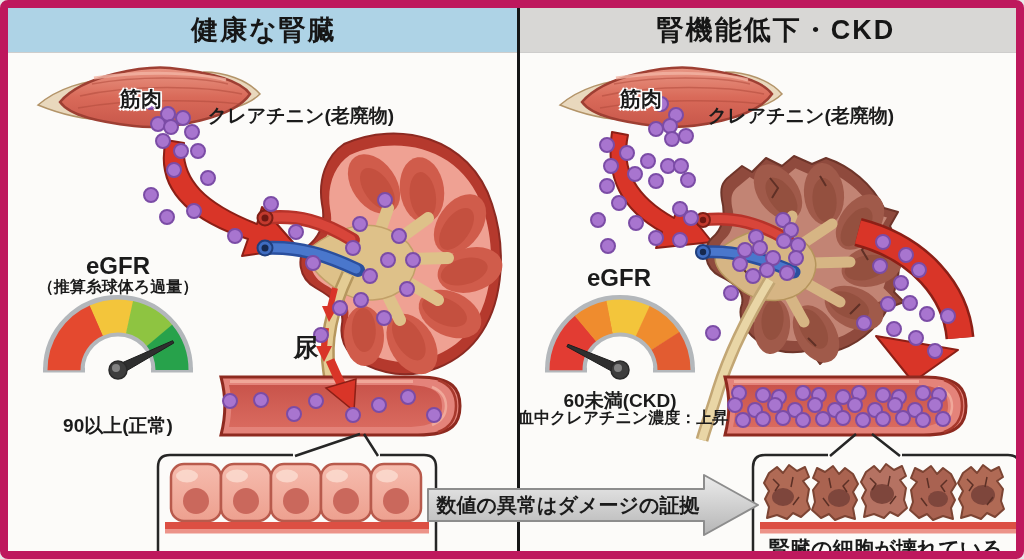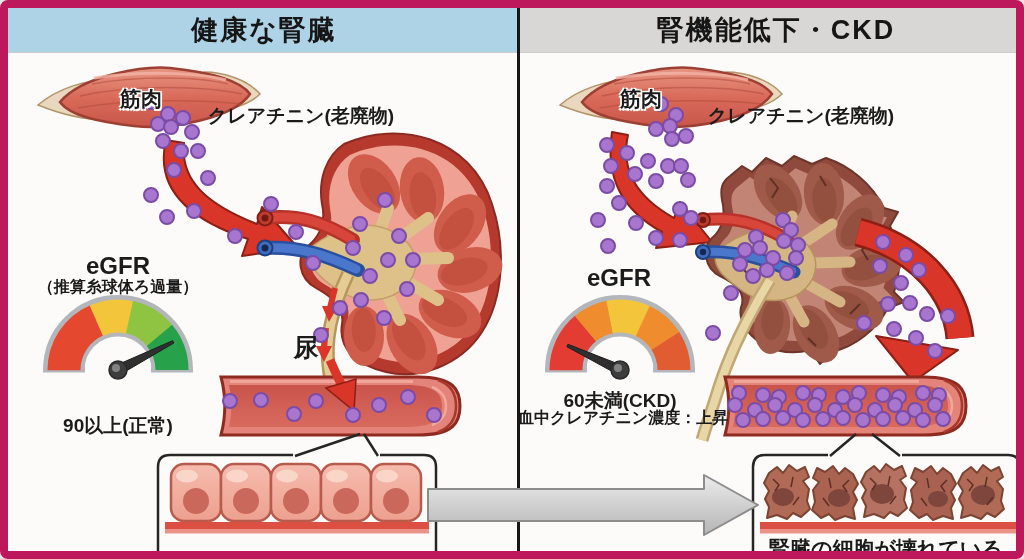--- a/index.html
+++ b/index.html
@@ -471,13 +471,14 @@
 
   <svg id="center-arrow-svg" width="1024" height="559" viewBox="0 0 1024 559">
     <defs>
       <linearGradient id="grayG" x1="0" y1="0" x2="0" y2="1">
         <stop offset="0" stop-color="#ececec"></stop>
           <stop offset="1" stop-color="#b5b5b5"></stop>
       </linearGradient>
     </defs>
     <polygon points="420,481 696,481 696,467 750,497 696,527 696,513 420,513" fill="url(#grayG)" stroke="#8d8d8d" stroke-width="2" stroke-linejoin="round"></polygon>
   </svg>
+  <div class="label" id="center-arrow-label">数値の異常はダメージの証拠</div>
 </div>
 
 </body></html>

